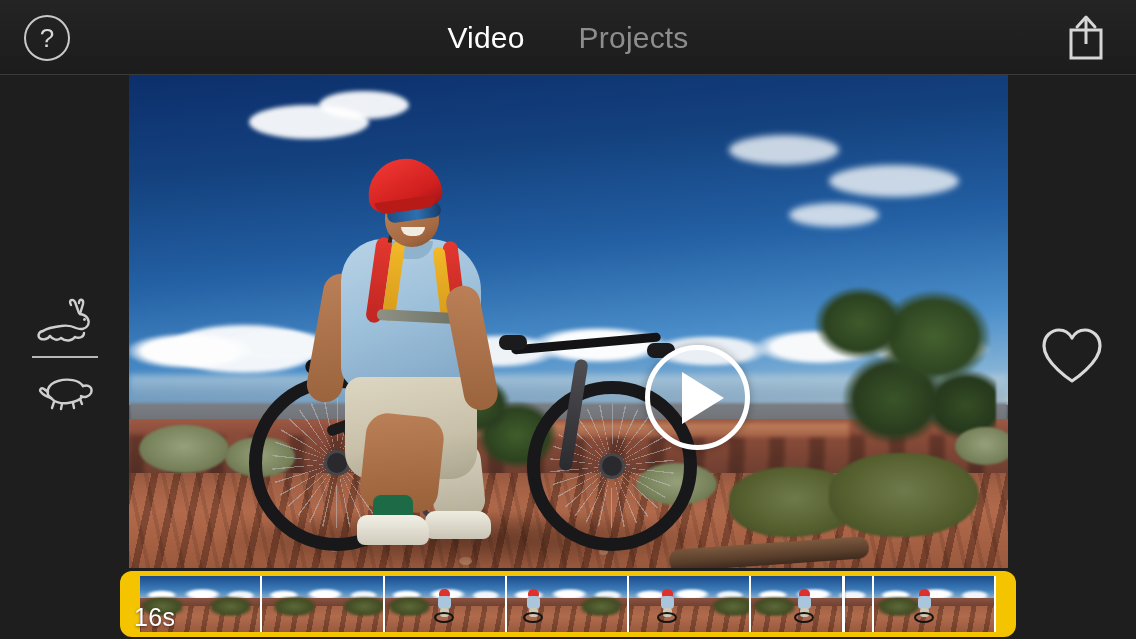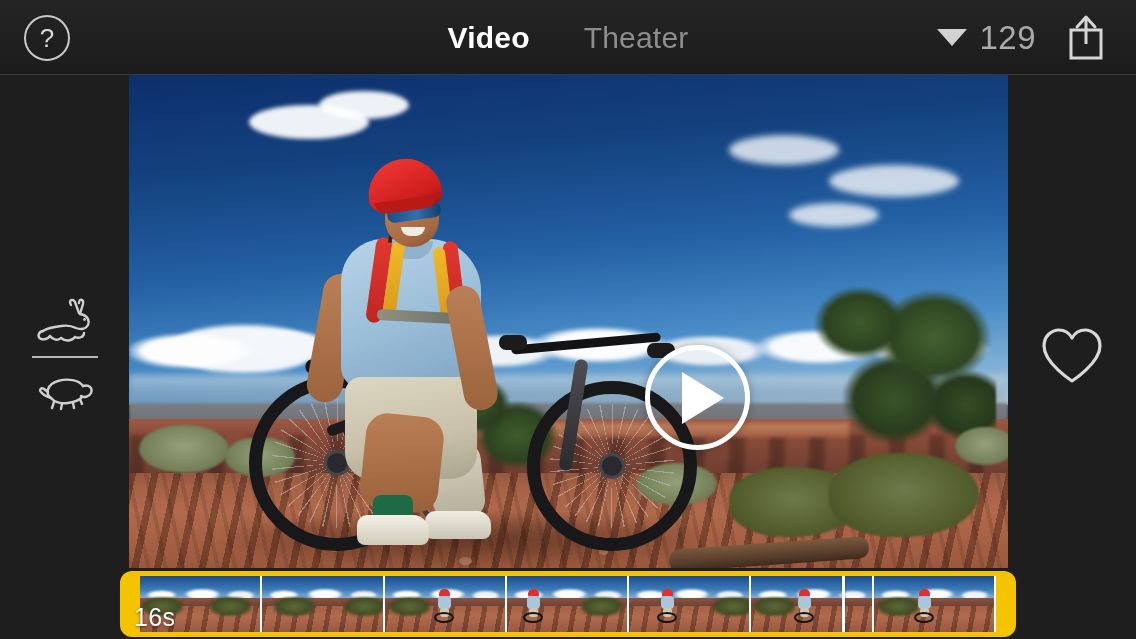--- a/index.html
+++ b/index.html
@@ -23,21 +23,21 @@
     display:flex; align-items:center; justify-content:center;
     color:#d8d8d8; font-size:26px; line-height:1; font-weight:400;
     cursor:pointer;
   }
   #tabs {
     position:absolute; left:0; top:0; width:1136px; height:75px;
     display:flex; align-items:center; justify-content:center; gap:54px;
     pointer-events:none;
   }
   .tab { font-size:30px; letter-spacing:0.2px; pointer-events:auto; cursor:pointer; }
-  .tab.active { color:#ffffff; font-weight:700; }
+  .tab.active { color:#ffffff; font-weight:400; }
   .tab.inactive { color:#8d8d8d; font-weight:400; }
 
   #count-group {
     position:absolute; right:100px; top:0; height:75px;
     display:flex; align-items:center; gap:12px; cursor:pointer;
   }
   #count-caret {
     width:0; height:0;
     border-left:15px solid transparent; border-right:15px solid transparent;
     border-top:17px solid #d2d2d2;
@@ -243,27 +243,23 @@
 <div id="app">
 
   <div id="topbar">
 
     <div id="help-btn">
       <span>?</span>
     </div>
 
     <div id="tabs">
       <div class="tab active">Video</div>
-      <div class="tab inactive">Theater</div>
-    </div>
-
-    <div id="count-group">
-      <div id="count-caret"></div>
-      <div id="count-value">129</div>
-    </div>
+      <div class="tab inactive">Projects</div>
+    </div>
+
 
     <div id="share-btn">
       <svg width="56" height="56" viewBox="0 0 56 56">
         <rect x="13" y="20" width="30" height="28" fill="none" stroke="#d6d6d6" stroke-width="3"></rect>
         <line x1="28" y1="34" x2="28" y2="8" stroke="#d6d6d6" stroke-width="3"></line>
         <polyline points="19,17 28,7 37,17" fill="none" stroke="#d6d6d6" stroke-width="3" stroke-linecap="round" stroke-linejoin="round"></polyline>
       </svg>
     </div>
   </div>
 

